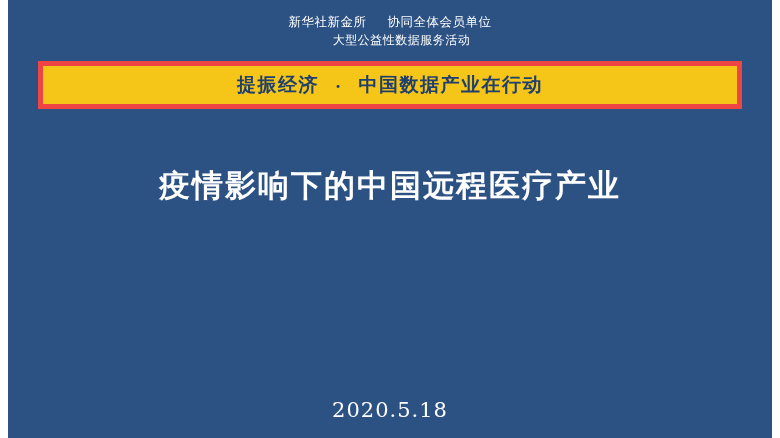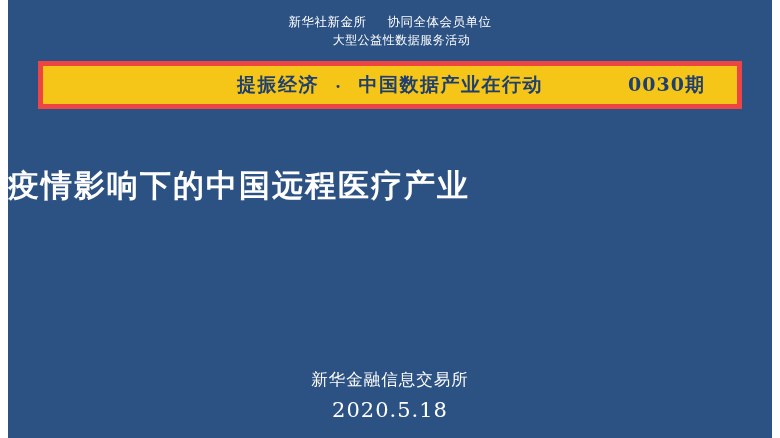--- a/index.html
+++ b/index.html
@@ -89,21 +89,21 @@
     right: 32px;
     color: #1f3f6e;
     font-family: "DejaVu Serif", "Liberation Serif", serif;
     font-weight: bold;
     font-size: 19px;
     letter-spacing: 1px;
   }
 
   .main-title {
     margin-top: 54px;
-    text-align: left;
+    text-align: center;
     color: #ffffff;
     font-family: "DejaVu Sans", "Liberation Sans", sans-serif;
     font-weight: bold;
     font-size: 31px;
     letter-spacing: 2px;
     line-height: 44px;
   }
 
   .footer-block {
     position: absolute;
@@ -141,24 +141,22 @@
       </div>
       <div class="header-line second">大型公益性数据服务活动</div>
     </div>
 
     <div class="banner">
       <div class="banner-text">
         <span>提振经济</span>
         <span class="dot">·</span>
         <span>中国数据产业在行动</span>
       </div>
-      <div class="banner-issue">0030期</div>
     </div>
 
     <div class="main-title">疫情影响下的中国远程医疗产业</div>
 
     <div class="footer-block">
-      <div class="footer-line">新华金融信息交易所</div>
       <div class="footer-line date">2020.5.18</div>
     </div>
 
   </div>
 </div>
 
 </body></html>

